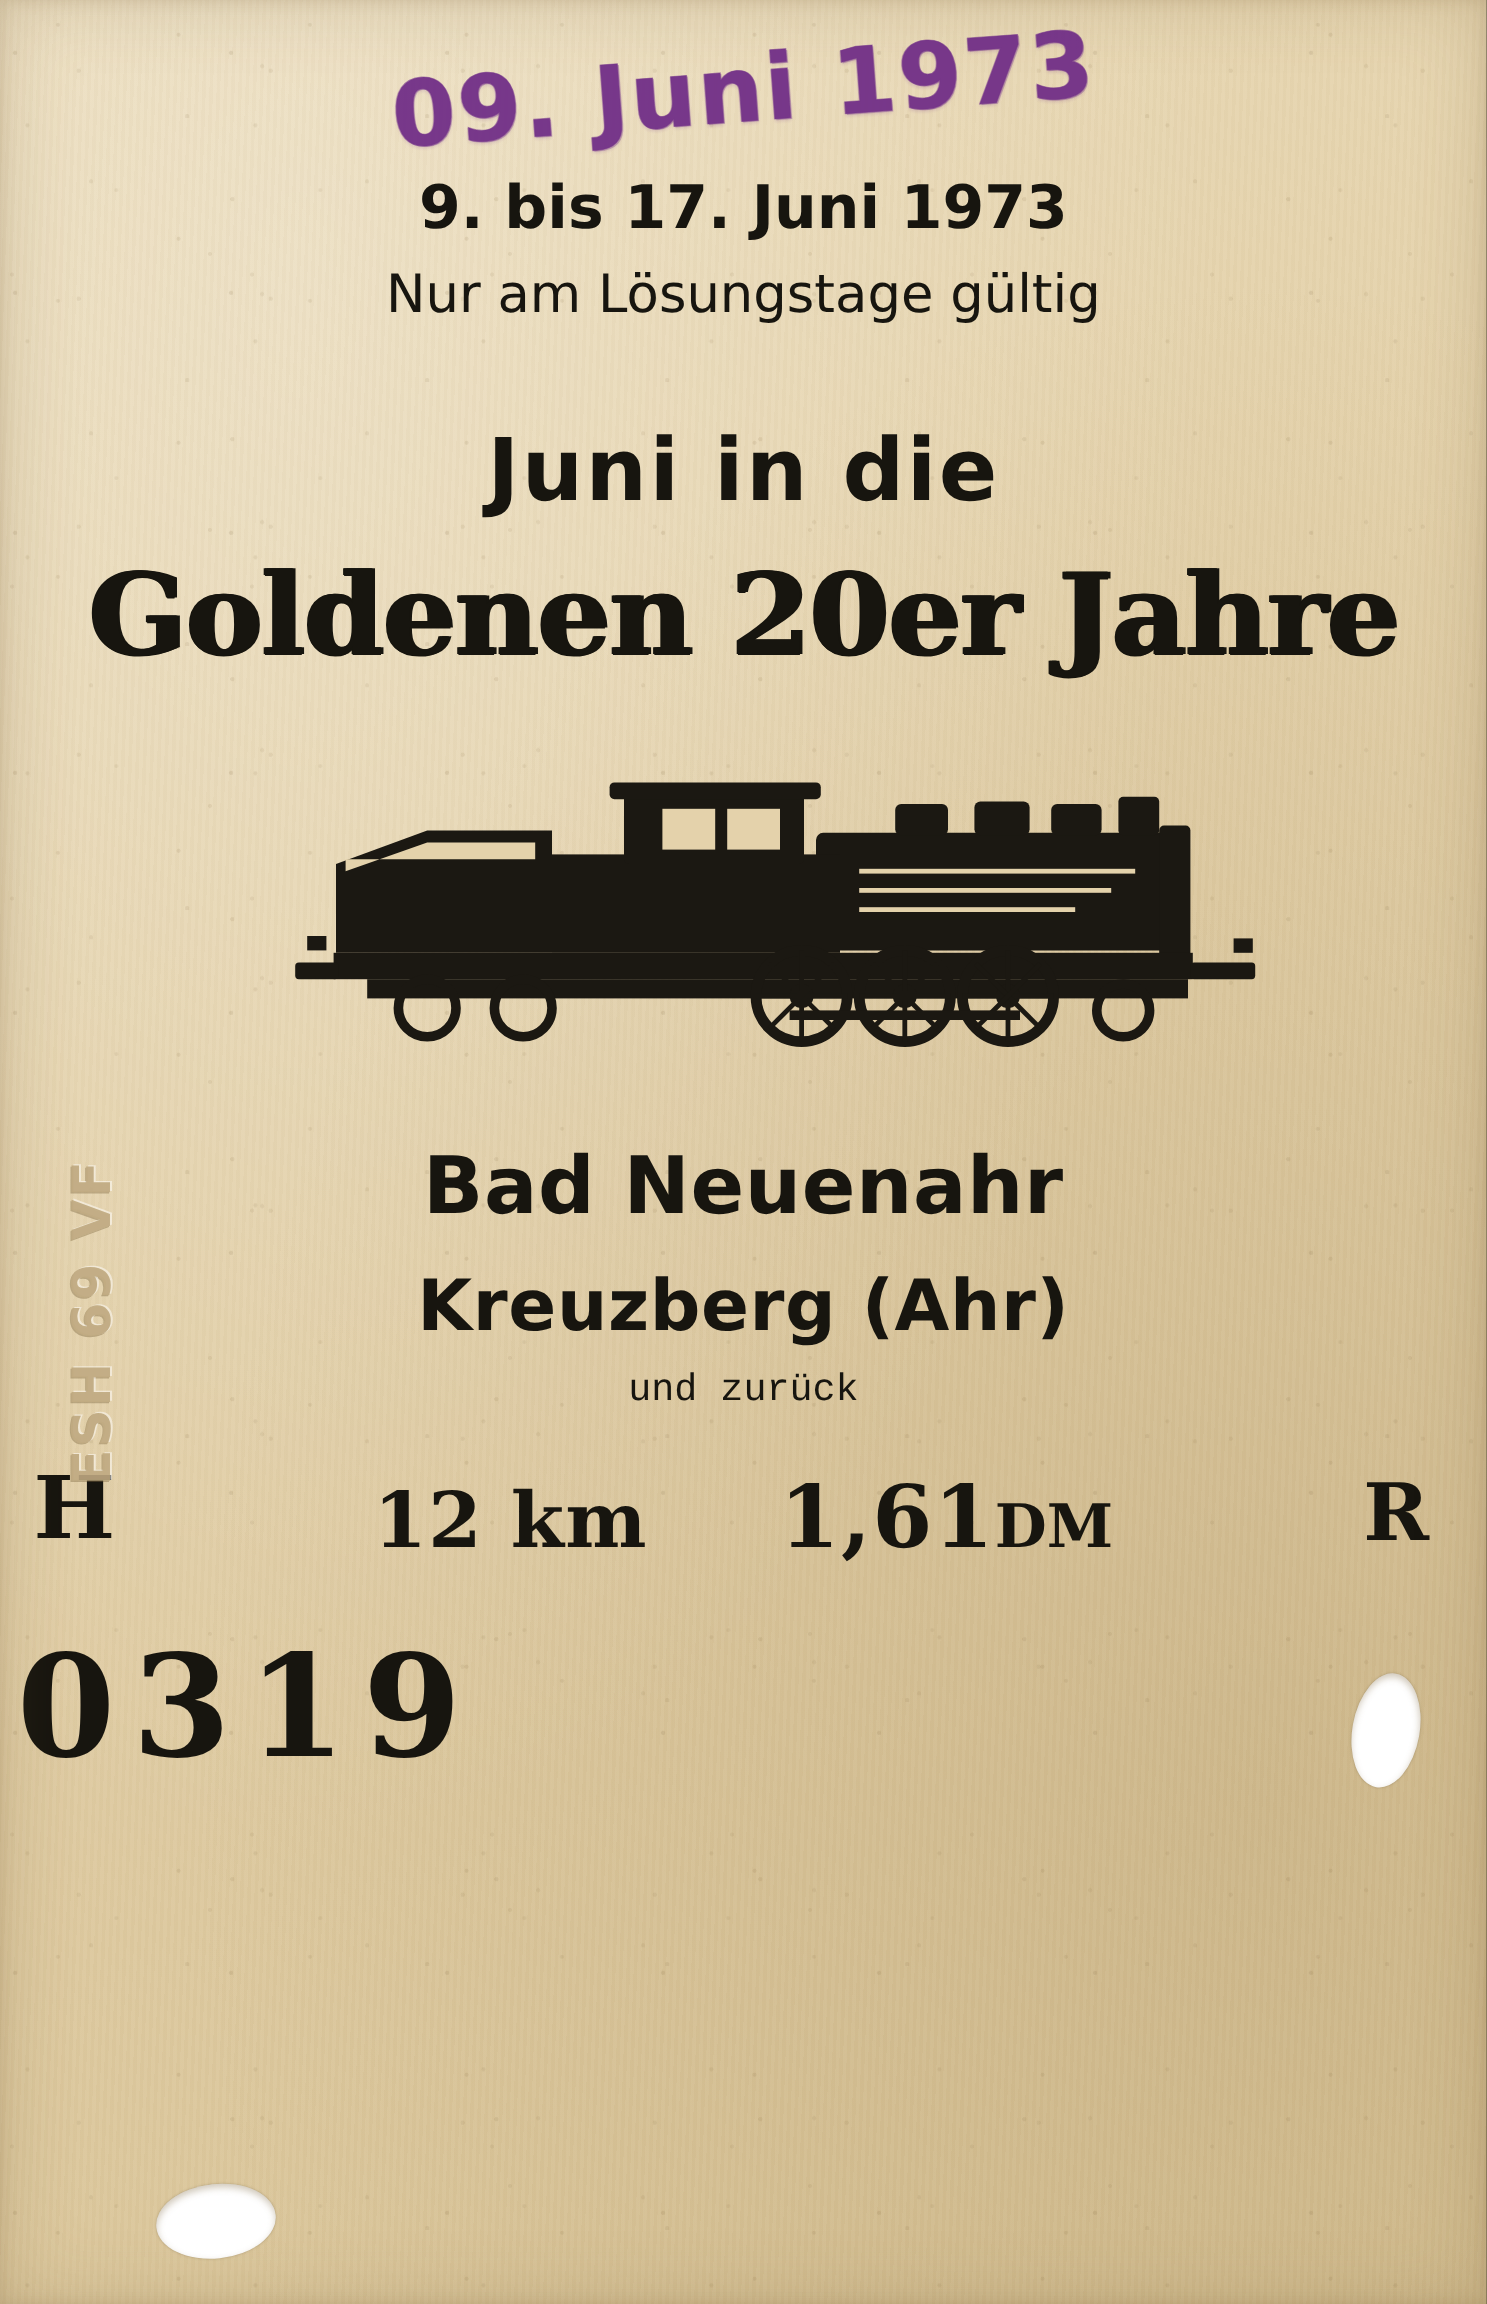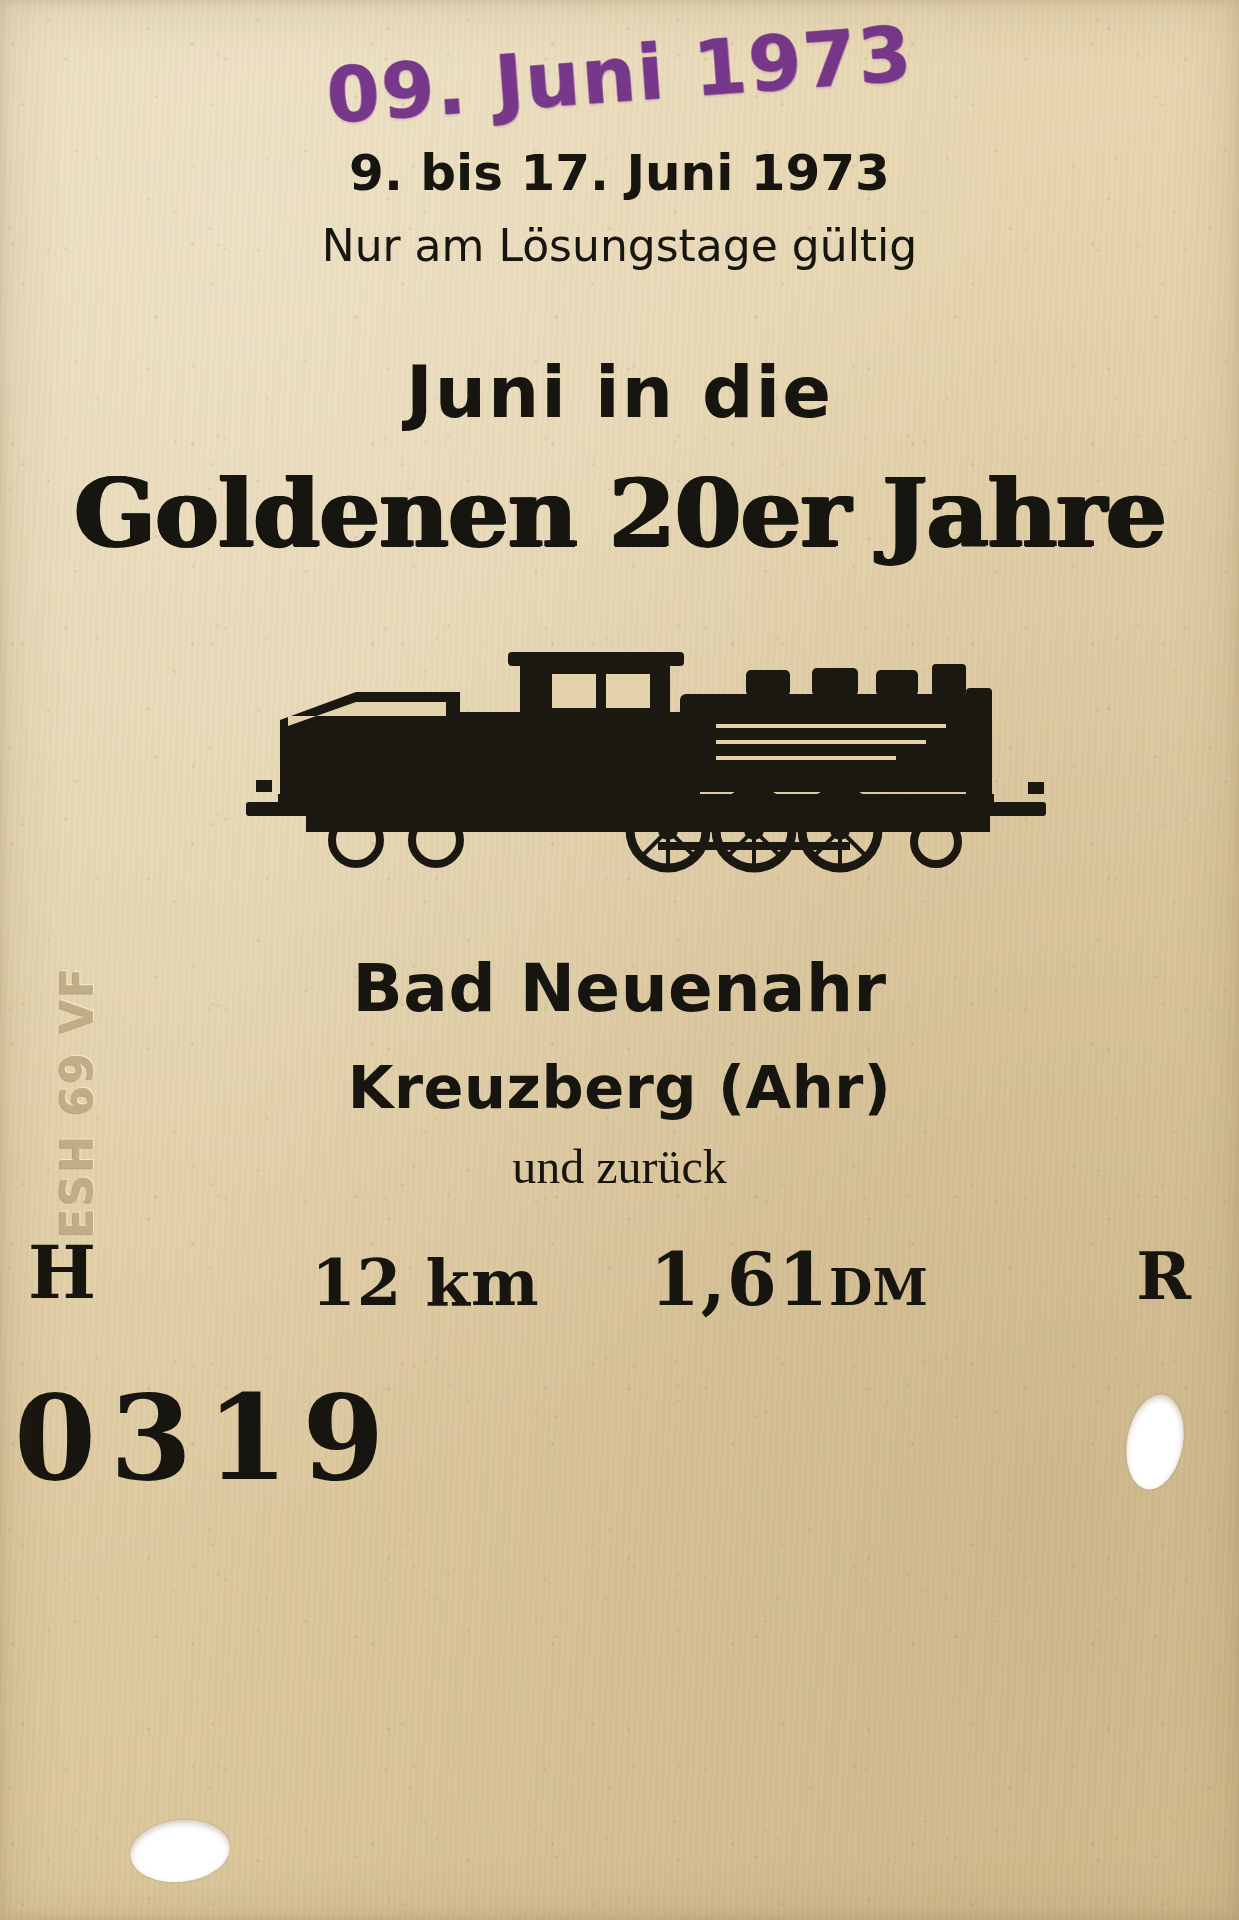--- a/index.html
+++ b/index.html
@@ -160,22 +160,22 @@
     padding-top: 36px;
     font-family: "DejaVu Sans", sans-serif;
     font-size: 59px;
     font-weight: 700;
     letter-spacing: 0.5px;
     line-height: 1;
   }
   .route-3 {
     margin: 0;
     padding-top: 26px;
-    font-family: Liberation Serif, serif;
-    font-size: 48px;
+    font-family: Liberation Mono, monospace;
+    font-size: 32px;
     font-weight: 500;
     line-height: 1;
   }
 
   
   .fare-row {
     position: relative;
     margin-top: 46px;
     height: 86px;
     display: flex;

